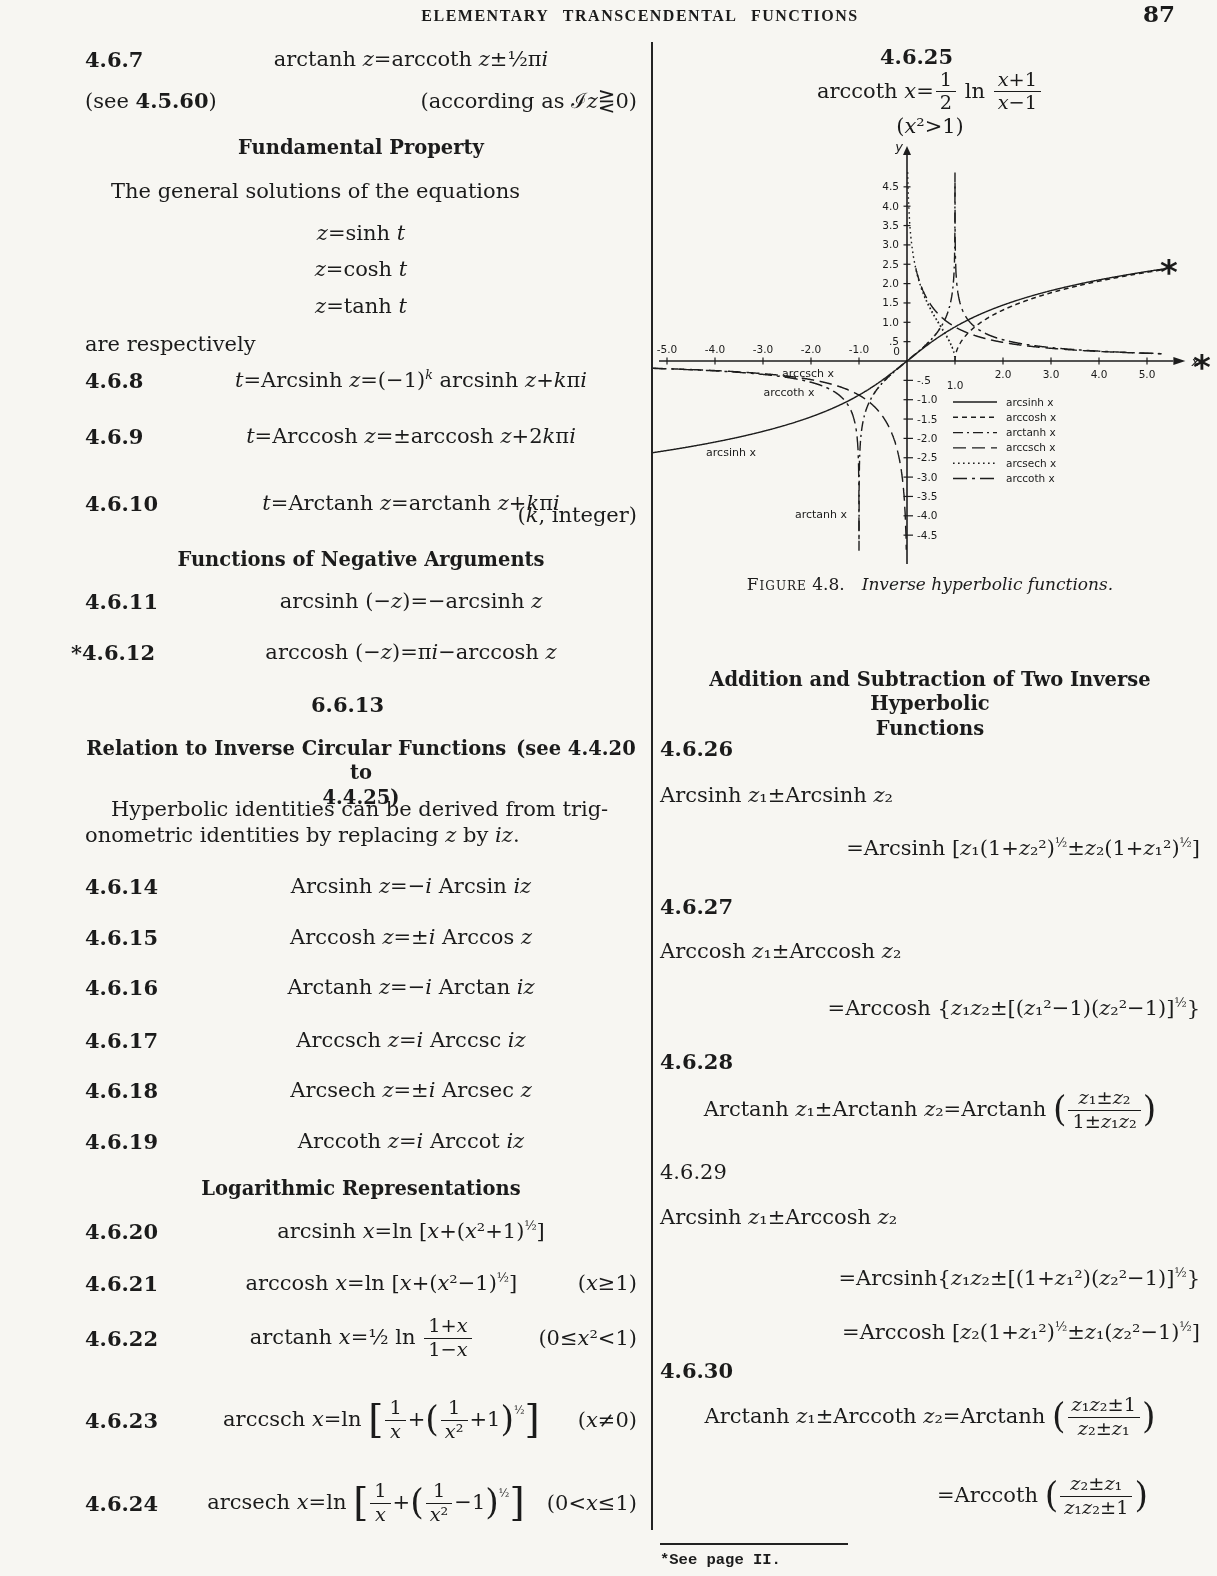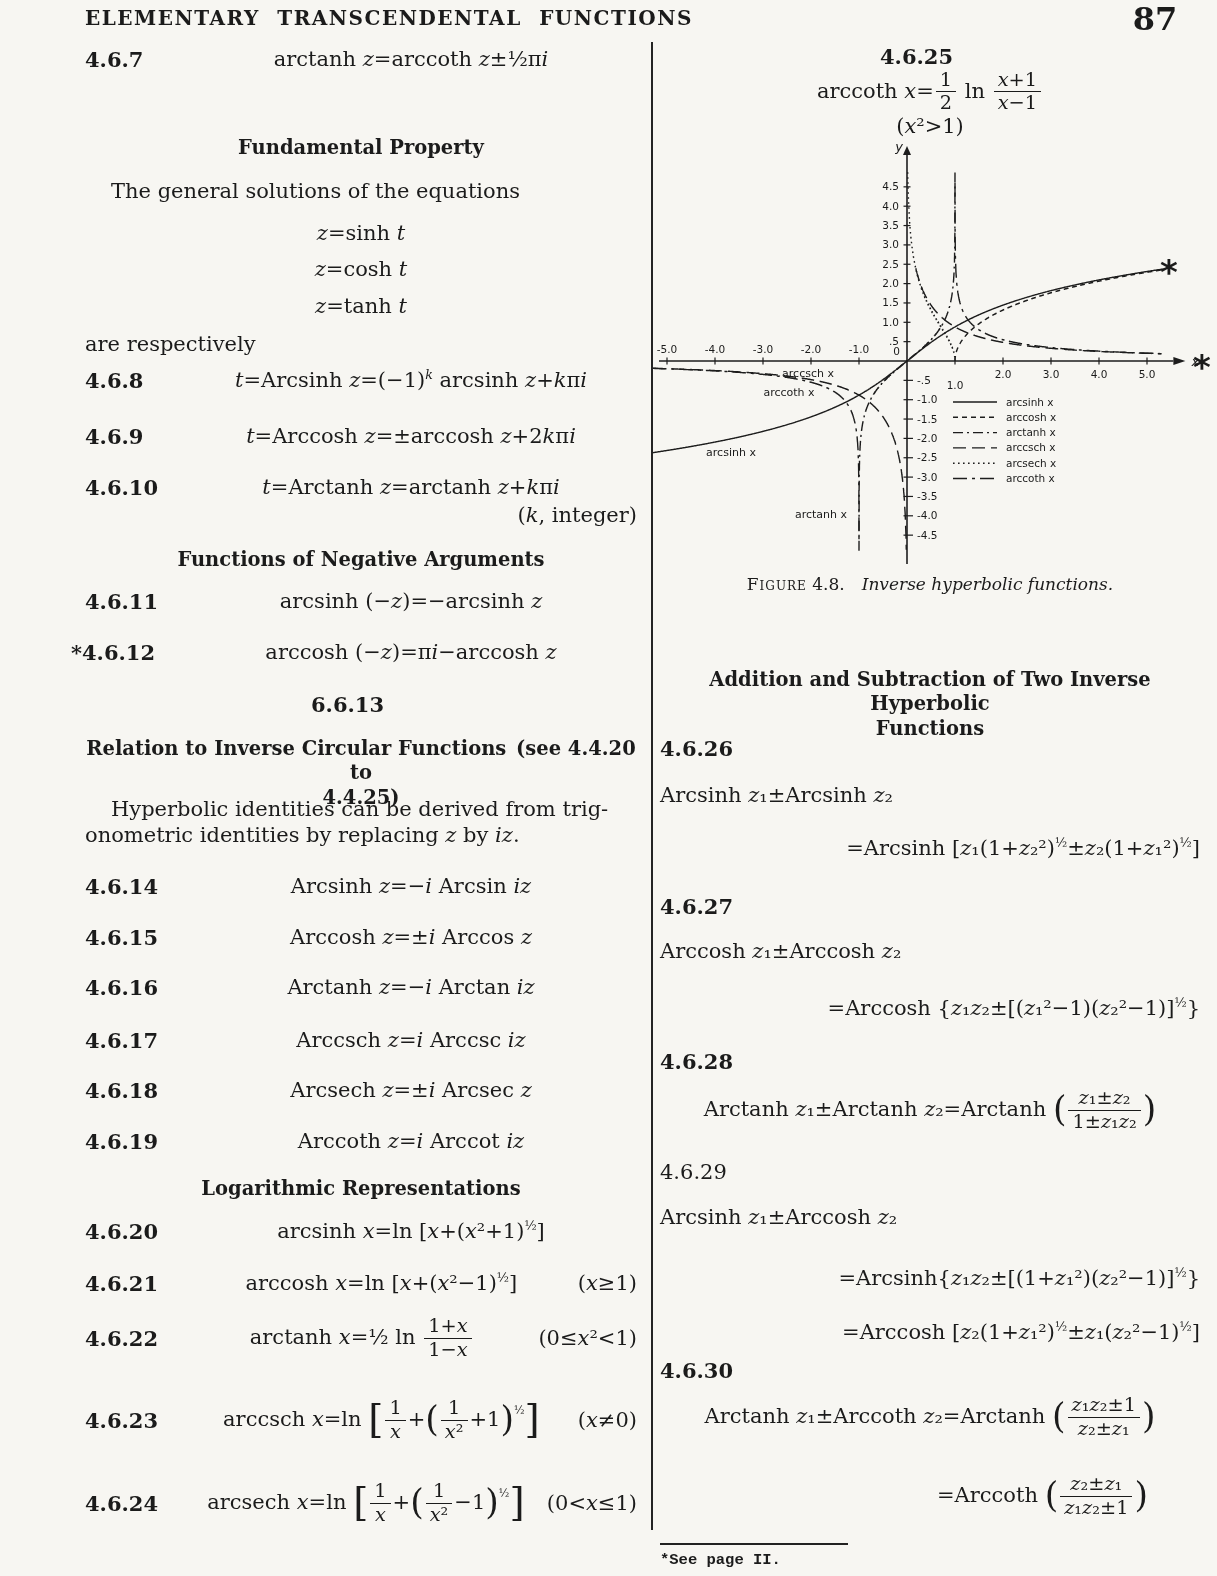--- a/index.html
+++ b/index.html
@@ -4,23 +4,23 @@
 <style>
   html,body{margin:0;padding:0;background:#e8e8e6;}
   #page{
     position:relative;width:1217px;height:1576px;margin:0 auto;
     background:#f7f6f2;color:#1b1b1b;
     font-family:"DejaVu Serif","Liberation Serif",serif;
     font-size:21px;line-height:1.22;overflow:hidden;
   }
   .abs{position:absolute;}
   
-  #hdr{left:85px;width:1110px;top:6px;text-align:left;font-weight:bold;
-       font-size:20px;letter-spacing:1.5px;word-spacing:9px;}
-  #pgnum{right:32px;top:0px;font-size:32px;font-weight:bold;width:60px;text-align:center;}
+  #hdr{left:85px;width:1110px;top:6px;text-align:center;font-weight:bold;
+       font-size:16px;letter-spacing:1.5px;word-spacing:9px;font-family:Liberation Serif, serif;}
+  #pgnum{right:14px;top:0px;font-size:23px;font-weight:bold;width:60px;}
   
   .lcol{left:85px;width:552px;justify-content:center;}
   .rcol{left:660px;width:540px;flex-direction:column;}
   #divider{left:651px;top:42px;width:1.5px;height:1488px;background:#242424;}
   
   .eqrow{display:flex;align-items:center;}
   .eqno{flex:none;width:100px;font-weight:bold;}
   .eqbody{flex:1;text-align:center;}
   .eqcond{flex:none;text-align:right;}
   .heading{text-align:center;font-weight:bold;font-size:19.5px;line-height:1.25;}
@@ -53,36 +53,41 @@
 <div id="page">
 
   <div id="hdr" class="abs">ELEMENTARY TRANSCENDENTAL FUNCTIONS</div>
   <div id="pgnum" class="abs">87</div>
   <div id="divider" class="abs"></div>
 
   <div class="abs lcol eqrow" style="top:47px">
     <span class="eqno">4.6.7</span>
     <span class="eqbody">arctanh <i>z</i>=arccoth <i>z</i>±½π<i>i</i></span>
   </div>
+  <div class="abs lcol eqrow" style="top:88px">
+    <span style="flex:none">(see <b>4.5.60</b>)</span>
+    <span class="eqbody"></span>
+    <span class="eqcond">(according as ℐ<i>z</i>⋛0)</span>
+  </div>
   <div class="abs lcol heading" style="top:136px">Fundamental Property</div>
   <div class="abs lcol para" style="top:179px">The general solutions of the equations</div>
   <div class="abs lcol centerline" style="top:221px"><i>z</i>=sinh <i>t</i></div>
   <div class="abs lcol centerline" style="top:257px"><i>z</i>=cosh <i>t</i></div>
   <div class="abs lcol centerline" style="top:294px"><i>z</i>=tanh <i>t</i></div>
   <div class="abs lcol" style="top:332px">are respectively</div>
 
   <div class="abs lcol eqrow" style="top:368px">
     <span class="eqno">4.6.8</span>
     <span class="eqbody"><i>t</i>=Arcsinh <i>z</i>=(−1)<sup><i>k</i></sup> arcsinh <i>z</i>+<i>k</i>π<i>i</i></span>
   </div>
   <div class="abs lcol eqrow" style="top:424px">
     <span class="eqno">4.6.9</span>
     <span class="eqbody"><i>t</i>=Arccosh <i>z</i>=±arccosh <i>z</i>+2<i>k</i>π<i>i</i></span>
   </div>
-  <div class="abs lcol eqrow" style="top:475px">
+  <div class="abs lcol eqrow" style="top:491px">
     <span class="eqno">4.6.10</span>
     <span class="eqbody"><i>t</i>=Arctanh <i>z</i>=arctanh <i>z</i>+<i>k</i>π<i>i</i></span>
   </div>
   <div class="abs lcol rightline" style="top:503px">(<i>k</i>, integer)</div>
 
   <div class="abs lcol heading" style="top:548px">Functions of Negative Arguments</div>
   <div class="abs lcol eqrow" style="top:589px">
     <span class="eqno">4.6.11</span>
     <span class="eqbody">arcsinh (−<i>z</i>)=−arcsinh <i>z</i></span>
   </div>

